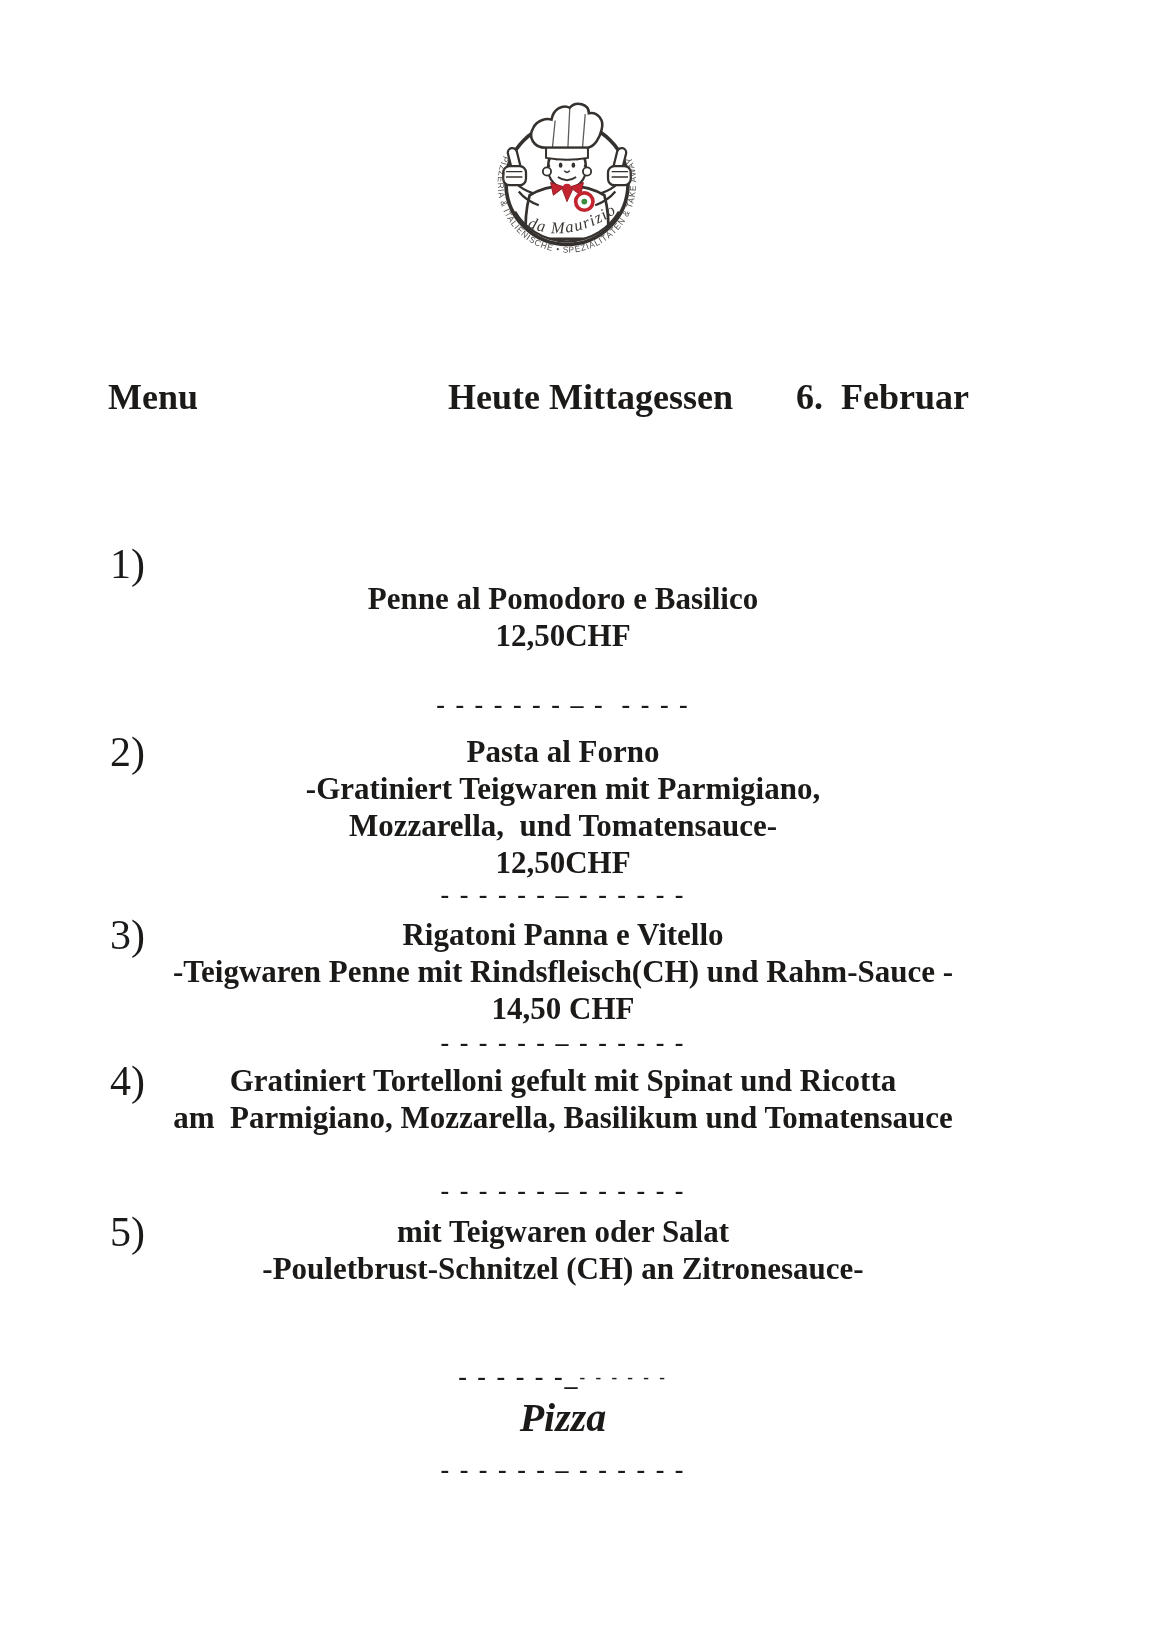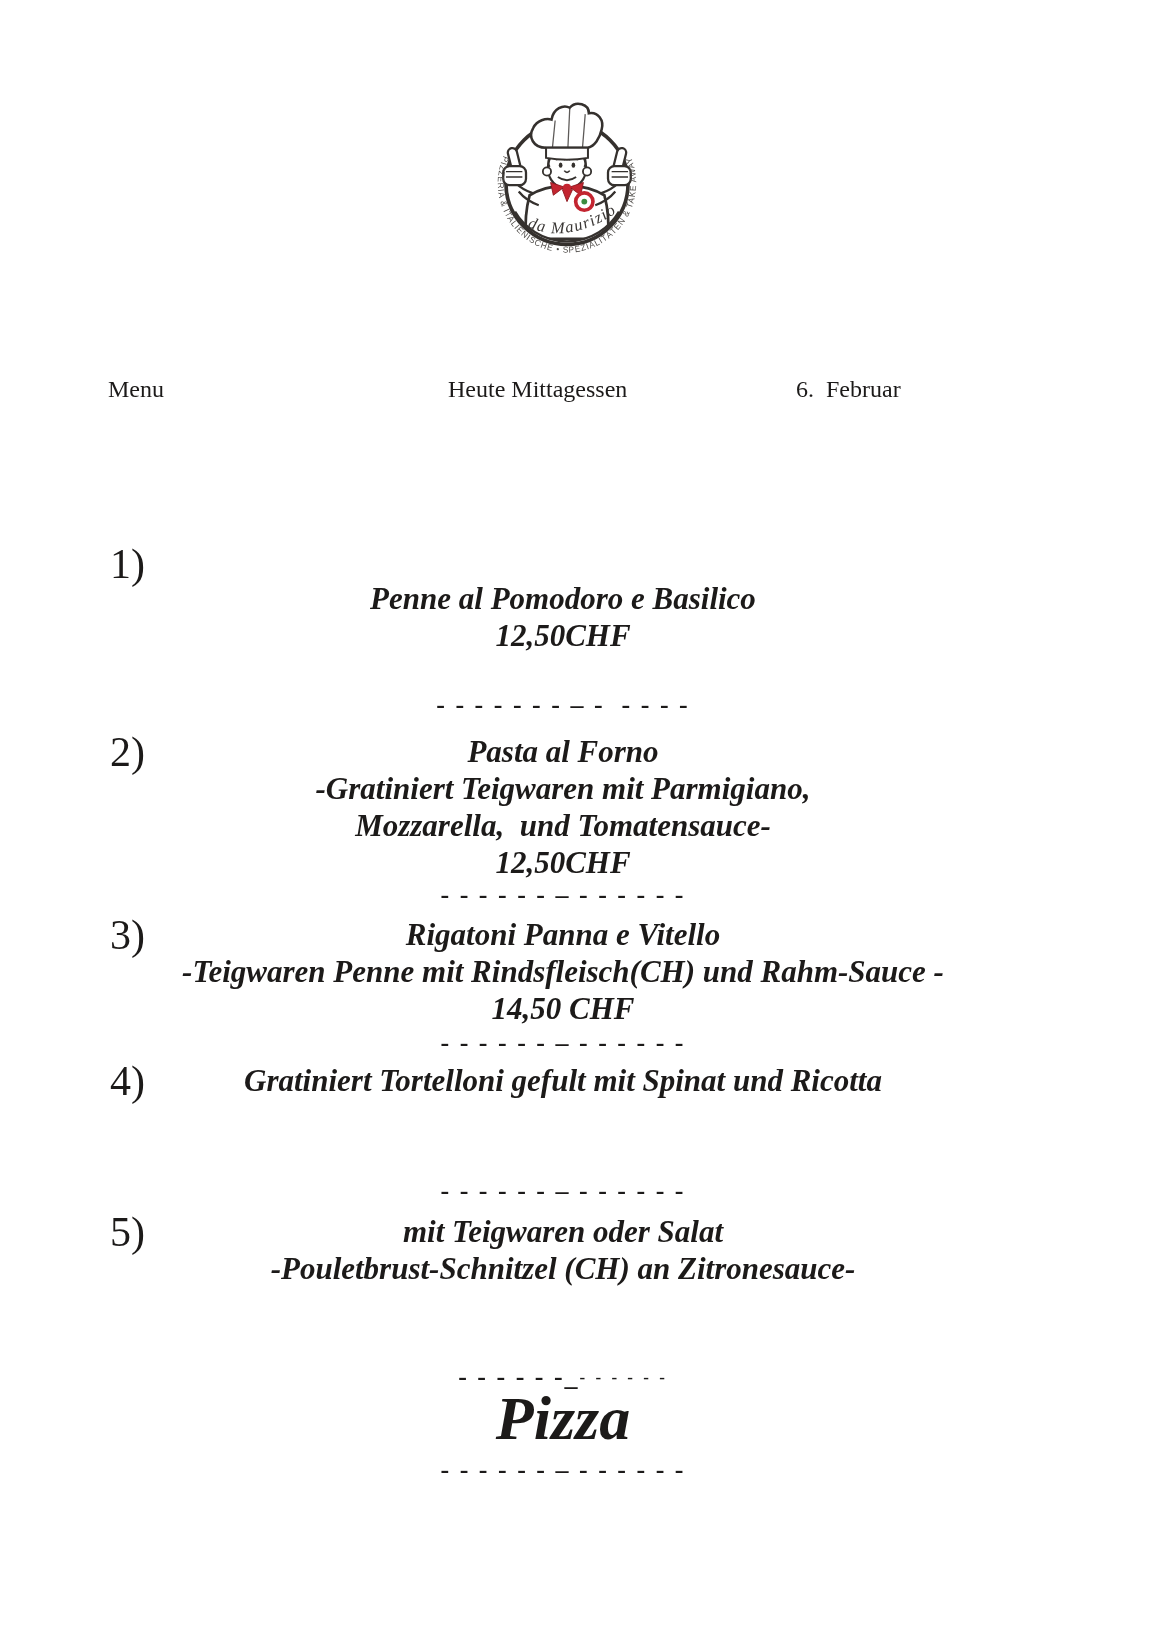--- a/index.html
+++ b/index.html
@@ -15,48 +15,48 @@
   
   .logo{position:absolute;left:462px;top:95px;width:210px;height:164px;}
   .logo svg{width:100%;height:100%;display:block;}
   .lg-line{stroke:#35312e;fill:none;}
   .lg-white{fill:#ffffff;stroke:#35312e;}
   .arc-text{font-family:"Liberation Sans",sans-serif;font-size:9.5px;letter-spacing:1px;fill:#4d4a47;}
   .name-text{font-family:"Liberation Serif",serif;font-style:italic;font-size:18px;letter-spacing:1.5px;fill:#3a3735;}
   
   .hdr span{
     position:absolute;top:376px;
-    font-size:24px;font-weight:normal;white-space:pre-wrap;
+    font-size:36px;font-weight:bold;white-space:pre-wrap;
   }
   .hdr .h-menu{left:108px;}
   .hdr .h-title{left:448px;}
   .hdr .h-date{left:796px;}
   
   .item{position:absolute;left:0;width:1126px;}
   .item .num{
     position:absolute;left:110px;top:0;
     font-size:42px;font-weight:400;line-height:44px;
   }
   .item .lines{width:100%;}
   .line{
     text-align:center;
-    font-size:31px;font-weight:bold;font-style:italic;
+    font-size:31px;font-weight:bold;
     line-height:37px;white-space:pre-wrap;
   }
   .sep{
     position:absolute;left:0;width:1126px;
     text-align:center;
     font-size:26px;font-weight:bold;line-height:30px;
     letter-spacing:2px;white-space:pre-wrap;
   }
   .sep .small{font-size:17px;letter-spacing:3px;vertical-align:2px;}
   .pizza-heading{
     position:absolute;left:0;top:1392px;width:1126px;
     text-align:center;
-    font-size:62px;font-weight:bold;font-style:italic;line-height:52px;
+    font-size:40px;font-weight:bold;font-style:italic;line-height:52px;
   }
 </style>
 </head>
 <body>
 
 <div class="page">
 
   <div class="logo">
     <svg viewBox="0 0 230 180">
       <defs>
@@ -162,20 +162,21 @@
       <div class="line">-Teigwaren Penne mit Rindsfleisch(CH) und Rahm-Sauce -</div>
       <div class="line">14,50 CHF</div>
     </div>
   </section>
   <div class="sep" style="top:1028px">- - - - - - – - - - - - -</div>
 
   <section class="item" style="top:1059px">
     <span class="num">4)</span>
     <div class="lines" style="padding-top:3px">
       <div class="line">Gratiniert Tortelloni gefult mit Spinat und Ricotta</div>
+      <div class="line">am  Parmigiano, Mozzarella, Basilikum und Tomatensauce</div>
     </div>
   </section>
   <div class="sep" style="top:1176px">- - - - - - – - - - - - -</div>
 
   <section class="item" style="top:1210px">
     <span class="num">5)</span>
     <div class="lines" style="padding-top:3px">
       <div class="line">mit Teigwaren oder Salat</div>
       <div class="line">-Pouletbrust-Schnitzel (CH) an Zitronesauce-</div>
     </div>

